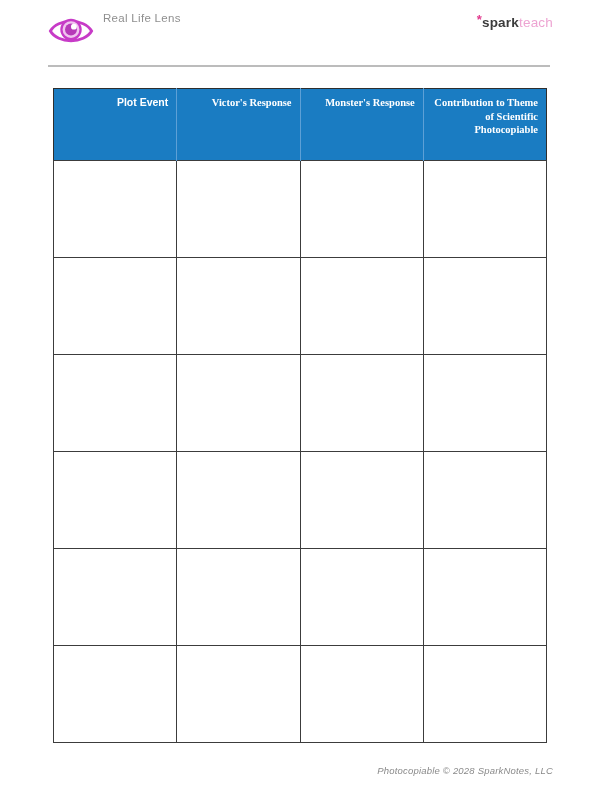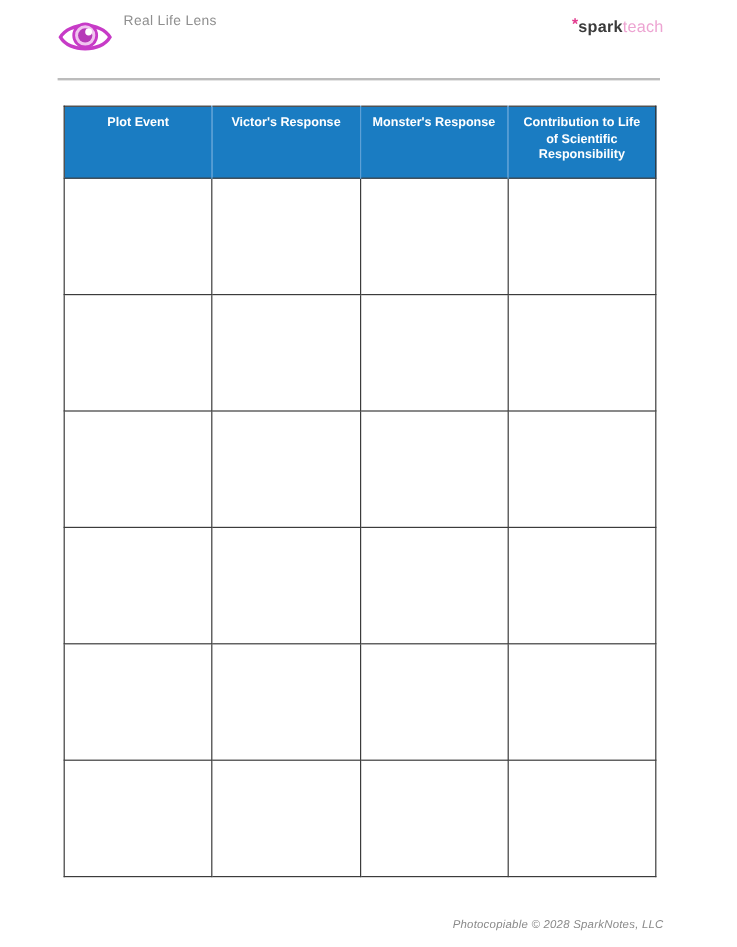--- a/index.html
+++ b/index.html
@@ -46,25 +46,25 @@
     background:var(--rule);
   }
   .sheet-table{
     position:absolute;left:53px;top:88px;width:494px;
     border-collapse:collapse;table-layout:fixed;
     border:1px solid #2e2e2e;
   }
   .sheet-table th{
     background:var(--blue);color:#ffffff;
     font-size:10.5px;font-weight:bold;line-height:1.3;
-    text-align:center;vertical-align:top;
-    padding:7px 8px;height:60px;
+    text-align:right;vertical-align:top;
+    padding:7px 8px;height:72px;
     border:0;
   }
-  .sheet-table th + th{border-left:1px solid #5da0d6;}
+  .sheet-table th + th{border-left:1px solid #5da0d6;font-family:Liberation Serif, serif;}
   .sheet-table td{
     height:97px;background:#ffffff;
     border:1px solid var(--border-dark);
   }
   .sheet-table tr.head-row{border-bottom:1px solid #242424;}
   .page-footer{
     position:absolute;right:61px;bottom:13px;
     font-size:9.5px;font-style:italic;color:#8a8a8a;letter-spacing:.2px;
   }
   .eye-outline{fill:#ffffff;stroke:var(--eye);stroke-width:3;}
@@ -93,21 +93,21 @@
 </div>
 
 <div class="header-rule"></div>
 
 <table class="sheet-table">
   <thead>
     <tr class="head-row">
       <th>Plot Event</th>
       <th>Victor's Response</th>
       <th>Monster's Response</th>
-      <th>Contribution to Life of Scientific Responsibility</th>
+      <th>Contribution to Theme of Scientific Photocopiable</th>
     </tr>
   </thead>
   <tbody>
       <tr>
         <td></td>
         <td></td>
         <td></td>
         <td></td>
       </tr>
       <tr>

